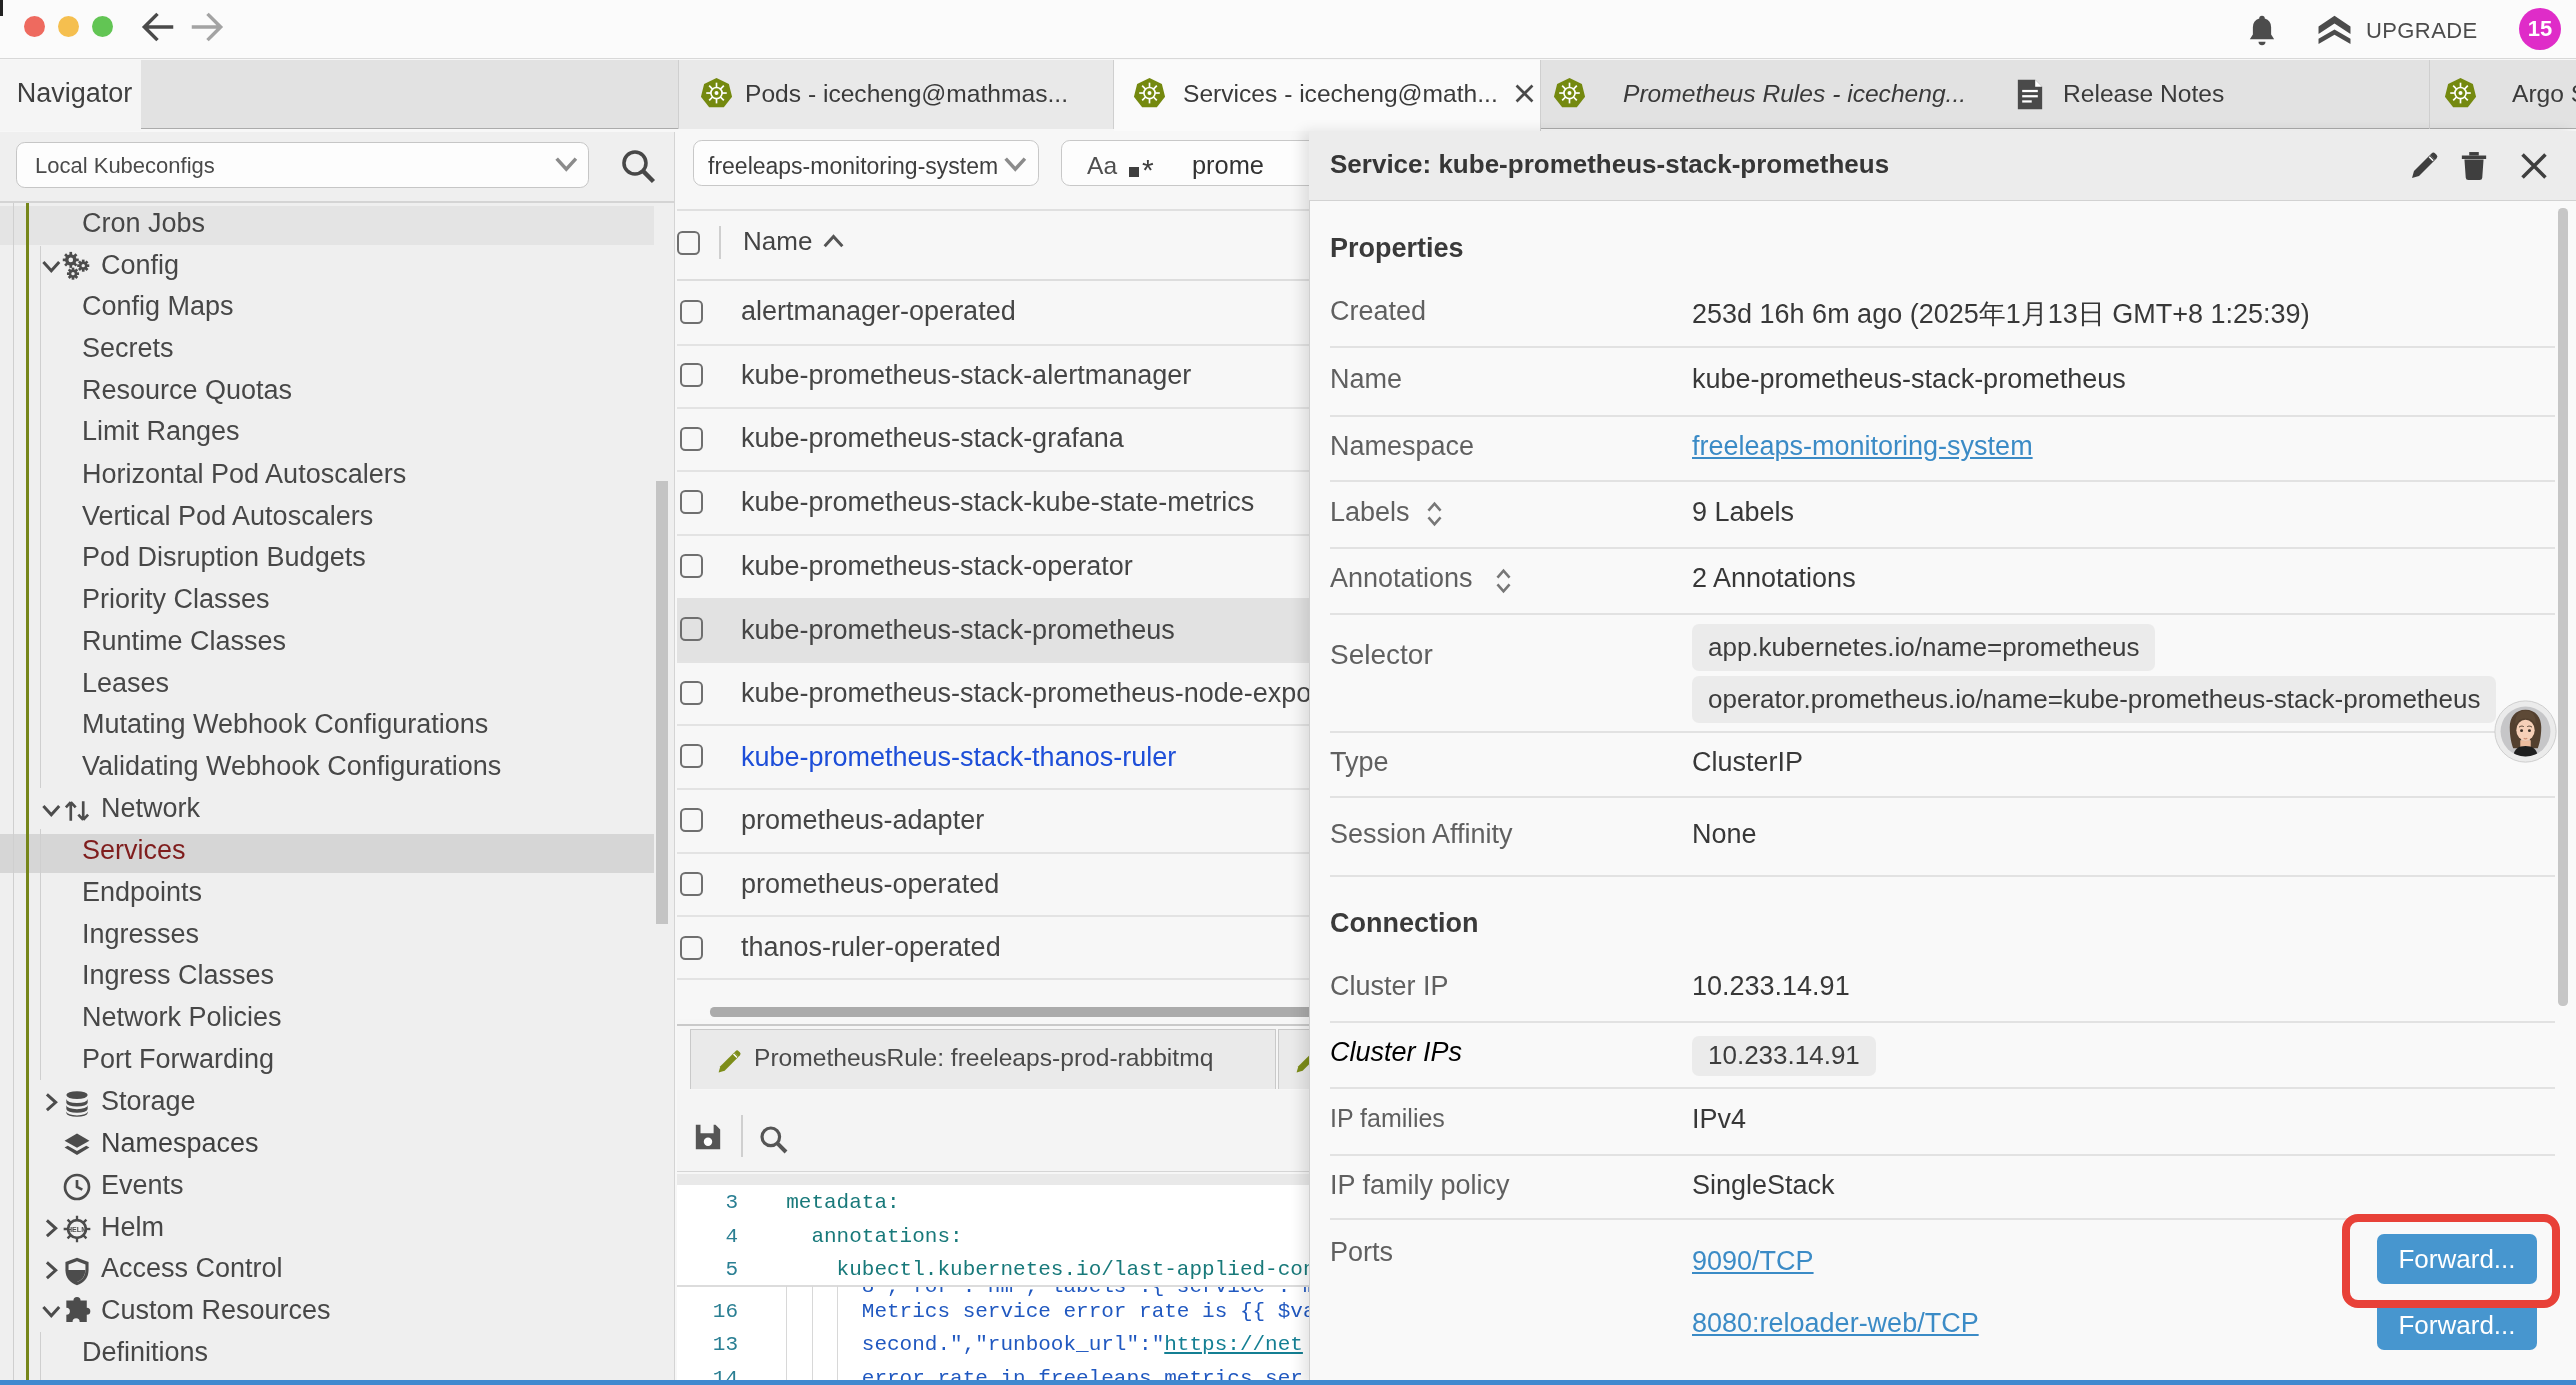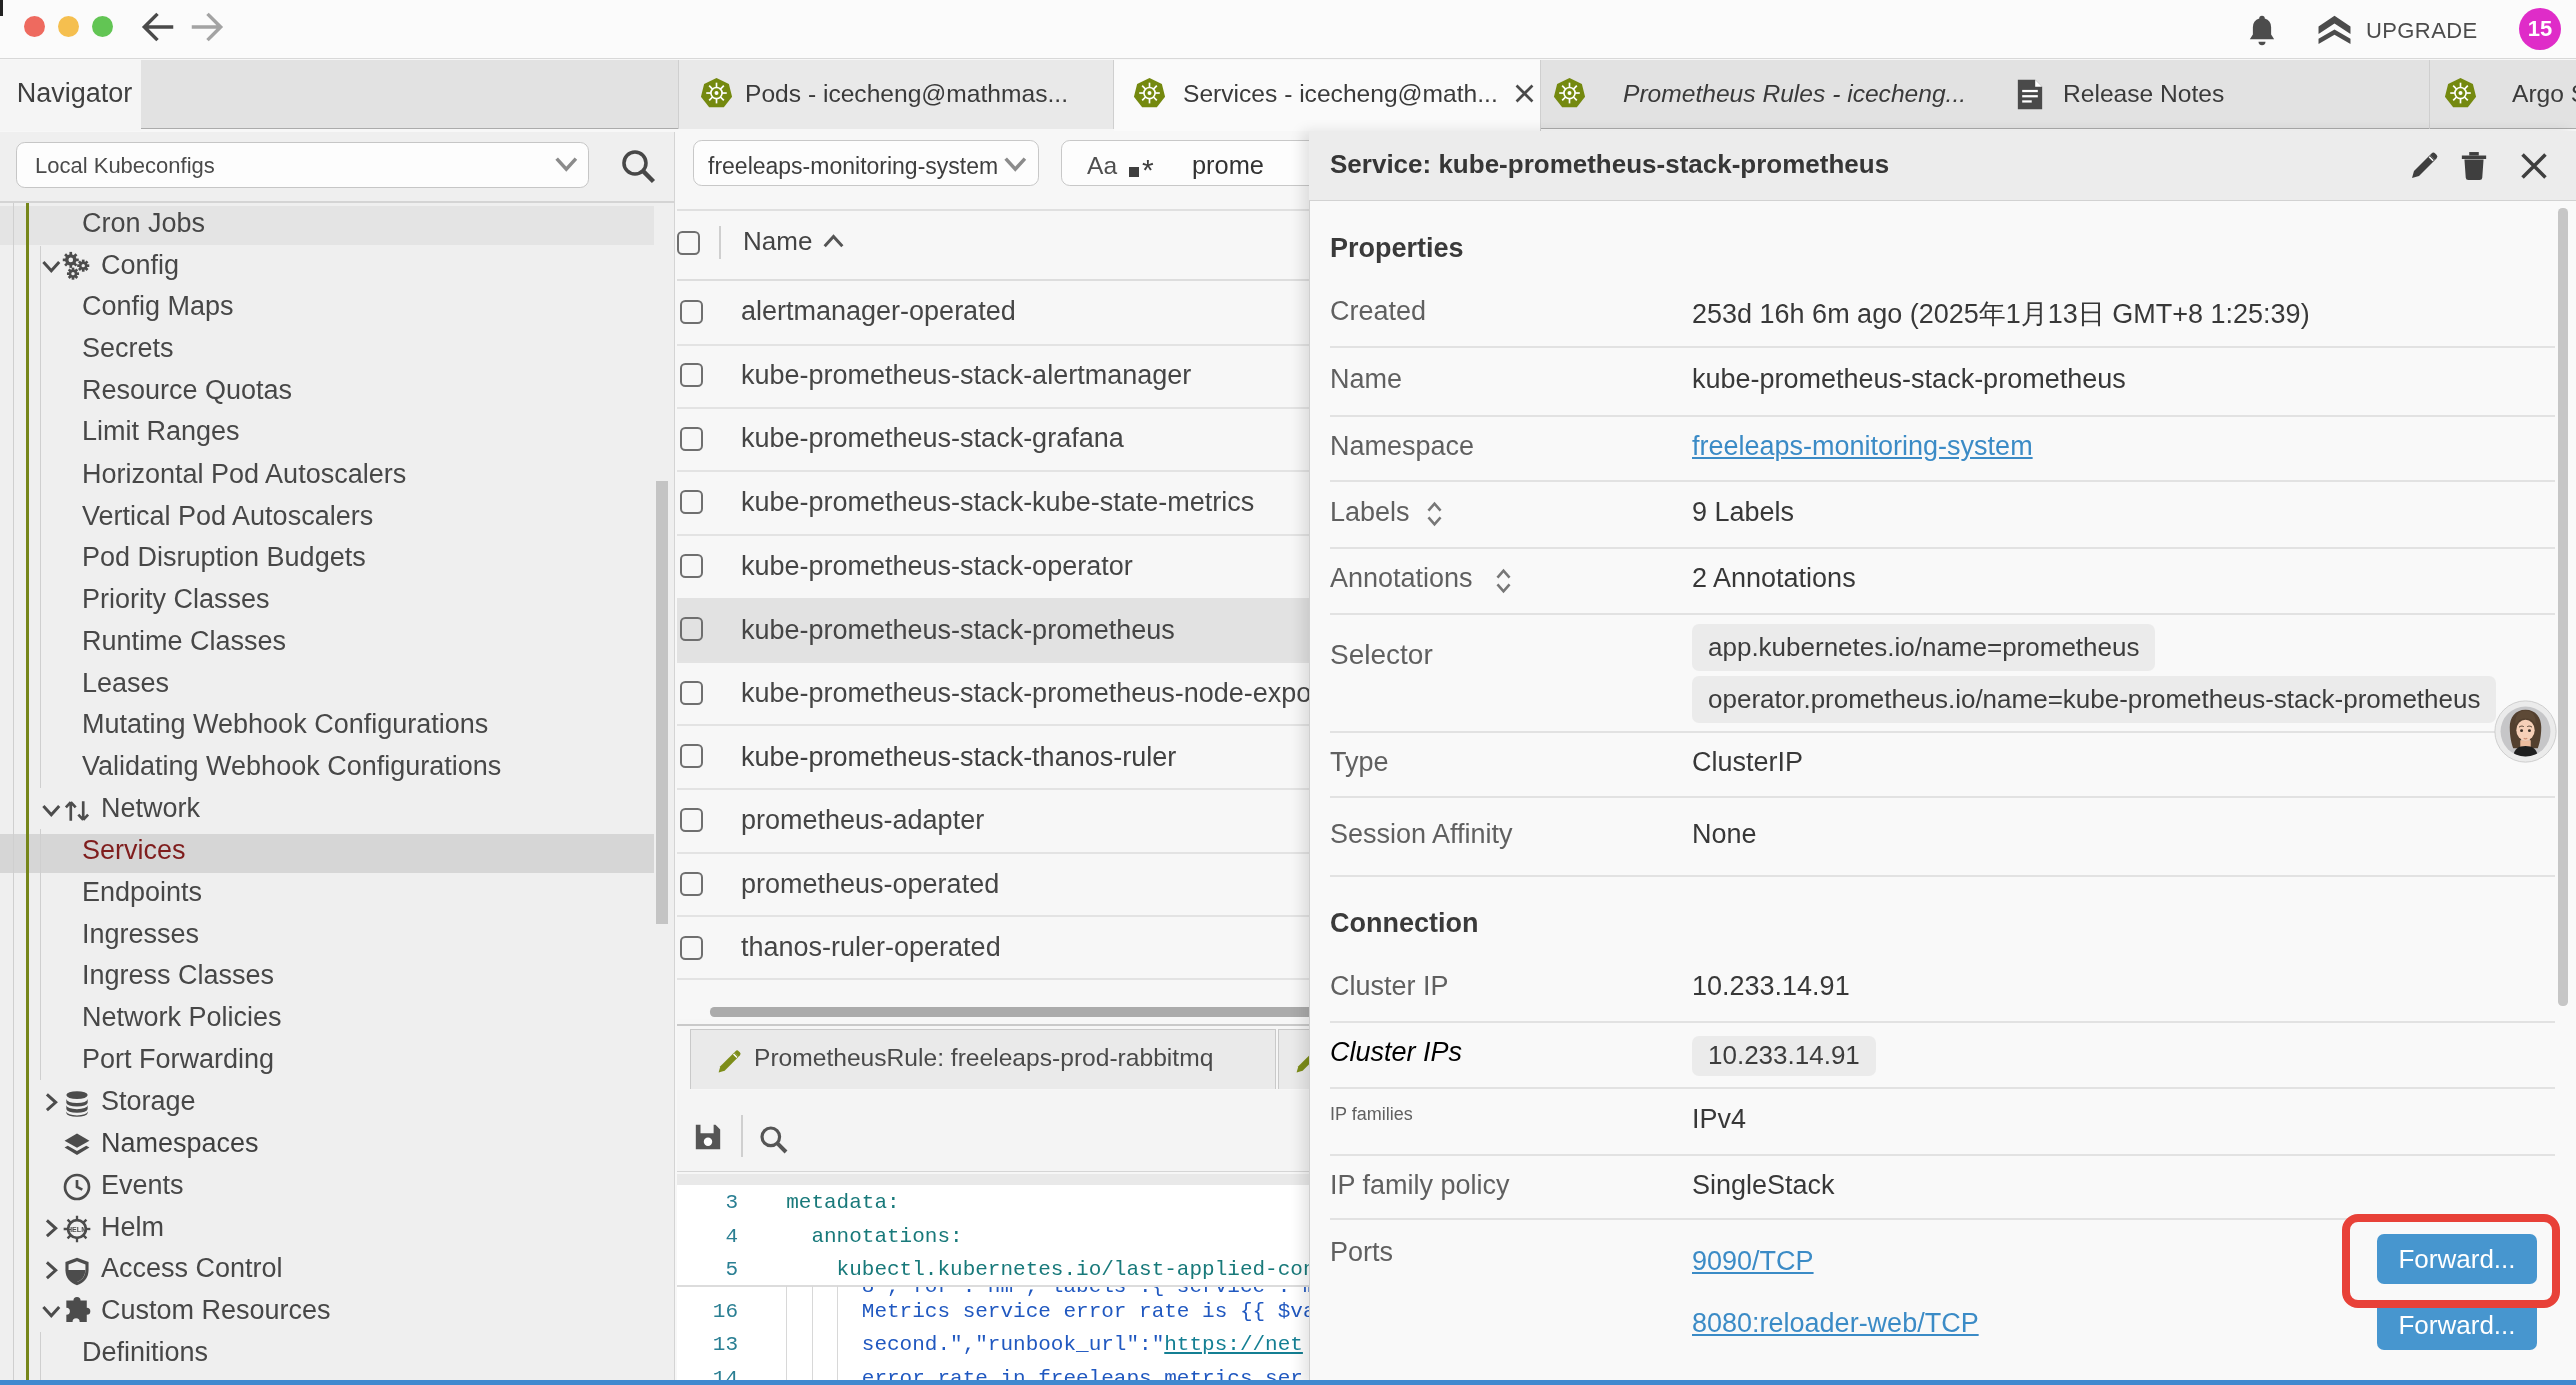--- a/index.html
+++ b/index.html
@@ -314,21 +314,21 @@
 <div class="abs" style="left:741px;top:551px;font-size:27px;color:#454545;">kube-prometheus-stack-operator</div>
 <div class="abs" style="left:677px;top:598px;width:1509px;height:1.8px;background:#e3e3e3;"></div>
 <div class="abs" style="left:677px;top:598px;width:1509px;height:63px;background:#e2e2e2;"></div>
 <div class="abs" style="left:680px;top:617px;width:23px;height:24px;border:2.6px solid #6f6f6f;border-radius:5.3px;"></div>
 <div class="abs" style="left:741px;top:615px;font-size:27px;color:#454545;">kube-prometheus-stack-prometheus</div>
 <div class="abs" style="left:677px;top:661px;width:1509px;height:1.8px;background:#e3e3e3;"></div>
 <div class="abs" style="left:680px;top:681px;width:23px;height:24px;border:2.6px solid #6f6f6f;border-radius:5.3px;"></div>
 <div class="abs" style="left:741px;top:678px;font-size:27px;color:#454545;">kube-prometheus-stack-prometheus-node-expor</div>
 <div class="abs" style="left:677px;top:724px;width:1509px;height:1.8px;background:#e3e3e3;"></div>
 <div class="abs" style="left:680px;top:744px;width:23px;height:24px;border:2.6px solid #6f6f6f;border-radius:5.3px;"></div>
-<div class="abs" style="left:741px;top:742px;font-size:27px;color:#404040;">kube-prometheus-stack-thanos-ruler</div>
+<div class="abs" style="left:741px;top:742px;font-size:27px;color:#1d4ed8;">kube-prometheus-stack-thanos-ruler</div>
 <div class="abs" style="left:677px;top:788px;width:1509px;height:1.8px;background:#e3e3e3;"></div>
 <div class="abs" style="left:680px;top:808px;width:23px;height:24px;border:2.6px solid #6f6f6f;border-radius:5.3px;"></div>
 <div class="abs" style="left:741px;top:805px;font-size:27px;color:#454545;">prometheus-adapter</div>
 <div class="abs" style="left:677px;top:852px;width:1509px;height:1.8px;background:#e3e3e3;"></div>
 <div class="abs" style="left:680px;top:872px;width:23px;height:24px;border:2.6px solid #6f6f6f;border-radius:5.3px;"></div>
 <div class="abs" style="left:741px;top:869px;font-size:27px;color:#454545;">prometheus-operated</div>
 <div class="abs" style="left:677px;top:915px;width:1509px;height:1.8px;background:#e3e3e3;"></div>
 <div class="abs" style="left:680px;top:936px;width:23px;height:24px;border:2.6px solid #6f6f6f;border-radius:5.3px;"></div>
 <div class="abs" style="left:741px;top:932px;font-size:27px;color:#454545;">thanos-ruler-operated</div>
 <div class="abs" style="left:677px;top:978px;width:1509px;height:1.8px;background:#e3e3e3;"></div>
@@ -435,21 +435,21 @@
 <div class="abs" style="left:1330px;top:819px;font-size:27px;color:#606060;">Session Affinity</div>
 <div class="abs" style="left:1692px;top:819px;font-size:27px;color:#383838;">None</div>
 <div class="abs" style="left:1330px;top:875px;width:1225px;height:1.8px;background:#e2e2e2;"></div>
 <div class="abs" style="left:1330px;top:908px;font-size:27px;font-weight:bold;color:#3a3a3a;">Connection</div>
 <div class="abs" style="left:1330px;top:971px;font-size:27px;color:#606060;">Cluster IP</div>
 <div class="abs" style="left:1692px;top:971px;font-size:27px;color:#383838;">10.233.14.91</div>
 <div class="abs" style="left:1330px;top:1021px;width:1225px;height:1.8px;background:#e2e2e2;"></div>
 <div class="abs" style="left:1330px;top:1037px;font-size:27px;color:#000000;font-style:italic;">Cluster IPs</div>
 <div class="abs" style="left:1692px;top:1036px;background:#ebebeb;border-radius:7px;font-size:26px;color:#3c3c3c;padding:4.4px 16px;">10.233.14.91</div>
 <div class="abs" style="left:1330px;top:1087px;width:1225px;height:1.8px;background:#e2e2e2;"></div>
-<div class="abs" style="left:1330px;top:1104px;font-size:18px;color:#606060;">IP families</div>
+<div class="abs" style="left:1330px;top:1104px;font-size:25px;color:#606060;">IP families</div>
 <div class="abs" style="left:1692px;top:1104px;font-size:27px;color:#383838;">IPv4</div>
 <div class="abs" style="left:1330px;top:1154px;width:1225px;height:1.8px;background:#e2e2e2;"></div>
 <div class="abs" style="left:1330px;top:1170px;font-size:27px;color:#606060;">IP family policy</div>
 <div class="abs" style="left:1692px;top:1170px;font-size:27px;color:#383838;">SingleStack</div>
 <div class="abs" style="left:1330px;top:1218px;width:1225px;height:1.8px;background:#e2e2e2;"></div>
 <div class="abs" style="left:1330px;top:1237px;font-size:27px;color:#606060;">Ports</div>
 <div class="abs" style="left:1692px;top:1246px;font-size:27px;color:#3b8bc6;text-decoration:underline;">9090/TCP</div>
 <div class="abs" style="left:1692px;top:1308px;font-size:27px;color:#3b8bc6;text-decoration:underline;">8080:reloader-web/TCP</div>
 <div class="abs" style="left:2377px;top:1234px;background:#4796cf;border-radius:7px;color:#fff;font-size:26px;width:160px;height:50px;text-align:center;line-height:50px;">Forward...</div>
 <div class="abs" style="left:2377px;top:1300px;background:#4796cf;border-radius:7px;color:#fff;font-size:26px;width:160px;height:50px;text-align:center;line-height:50px;">Forward...</div>

